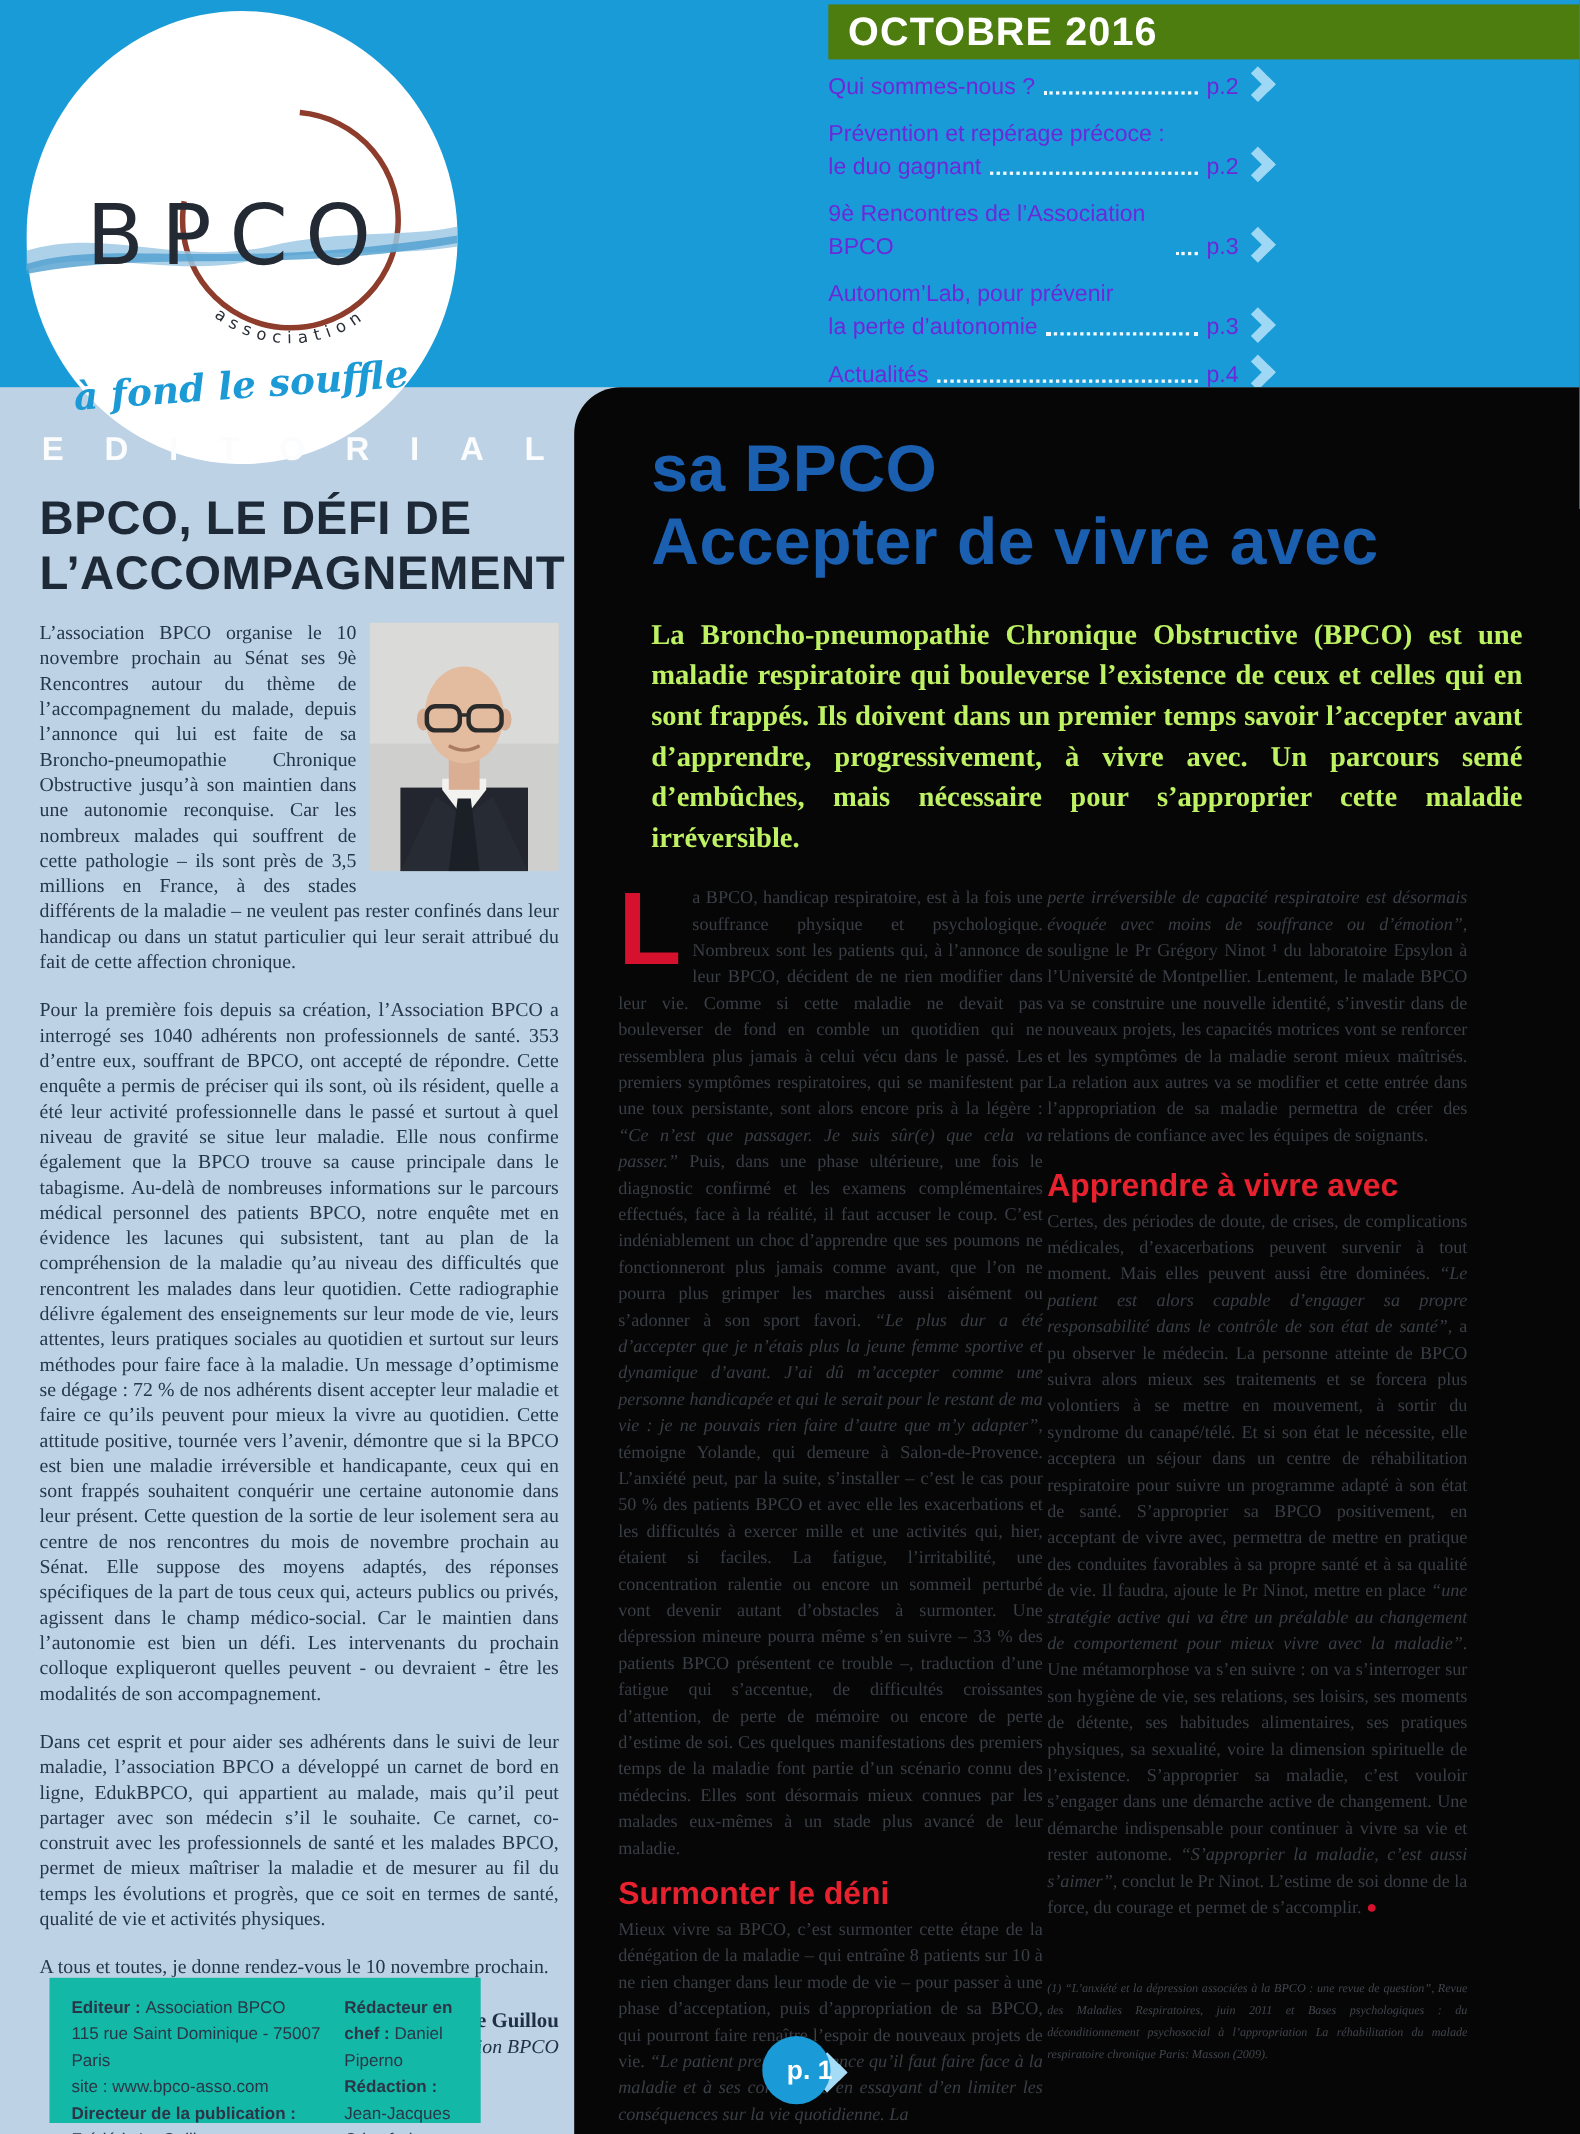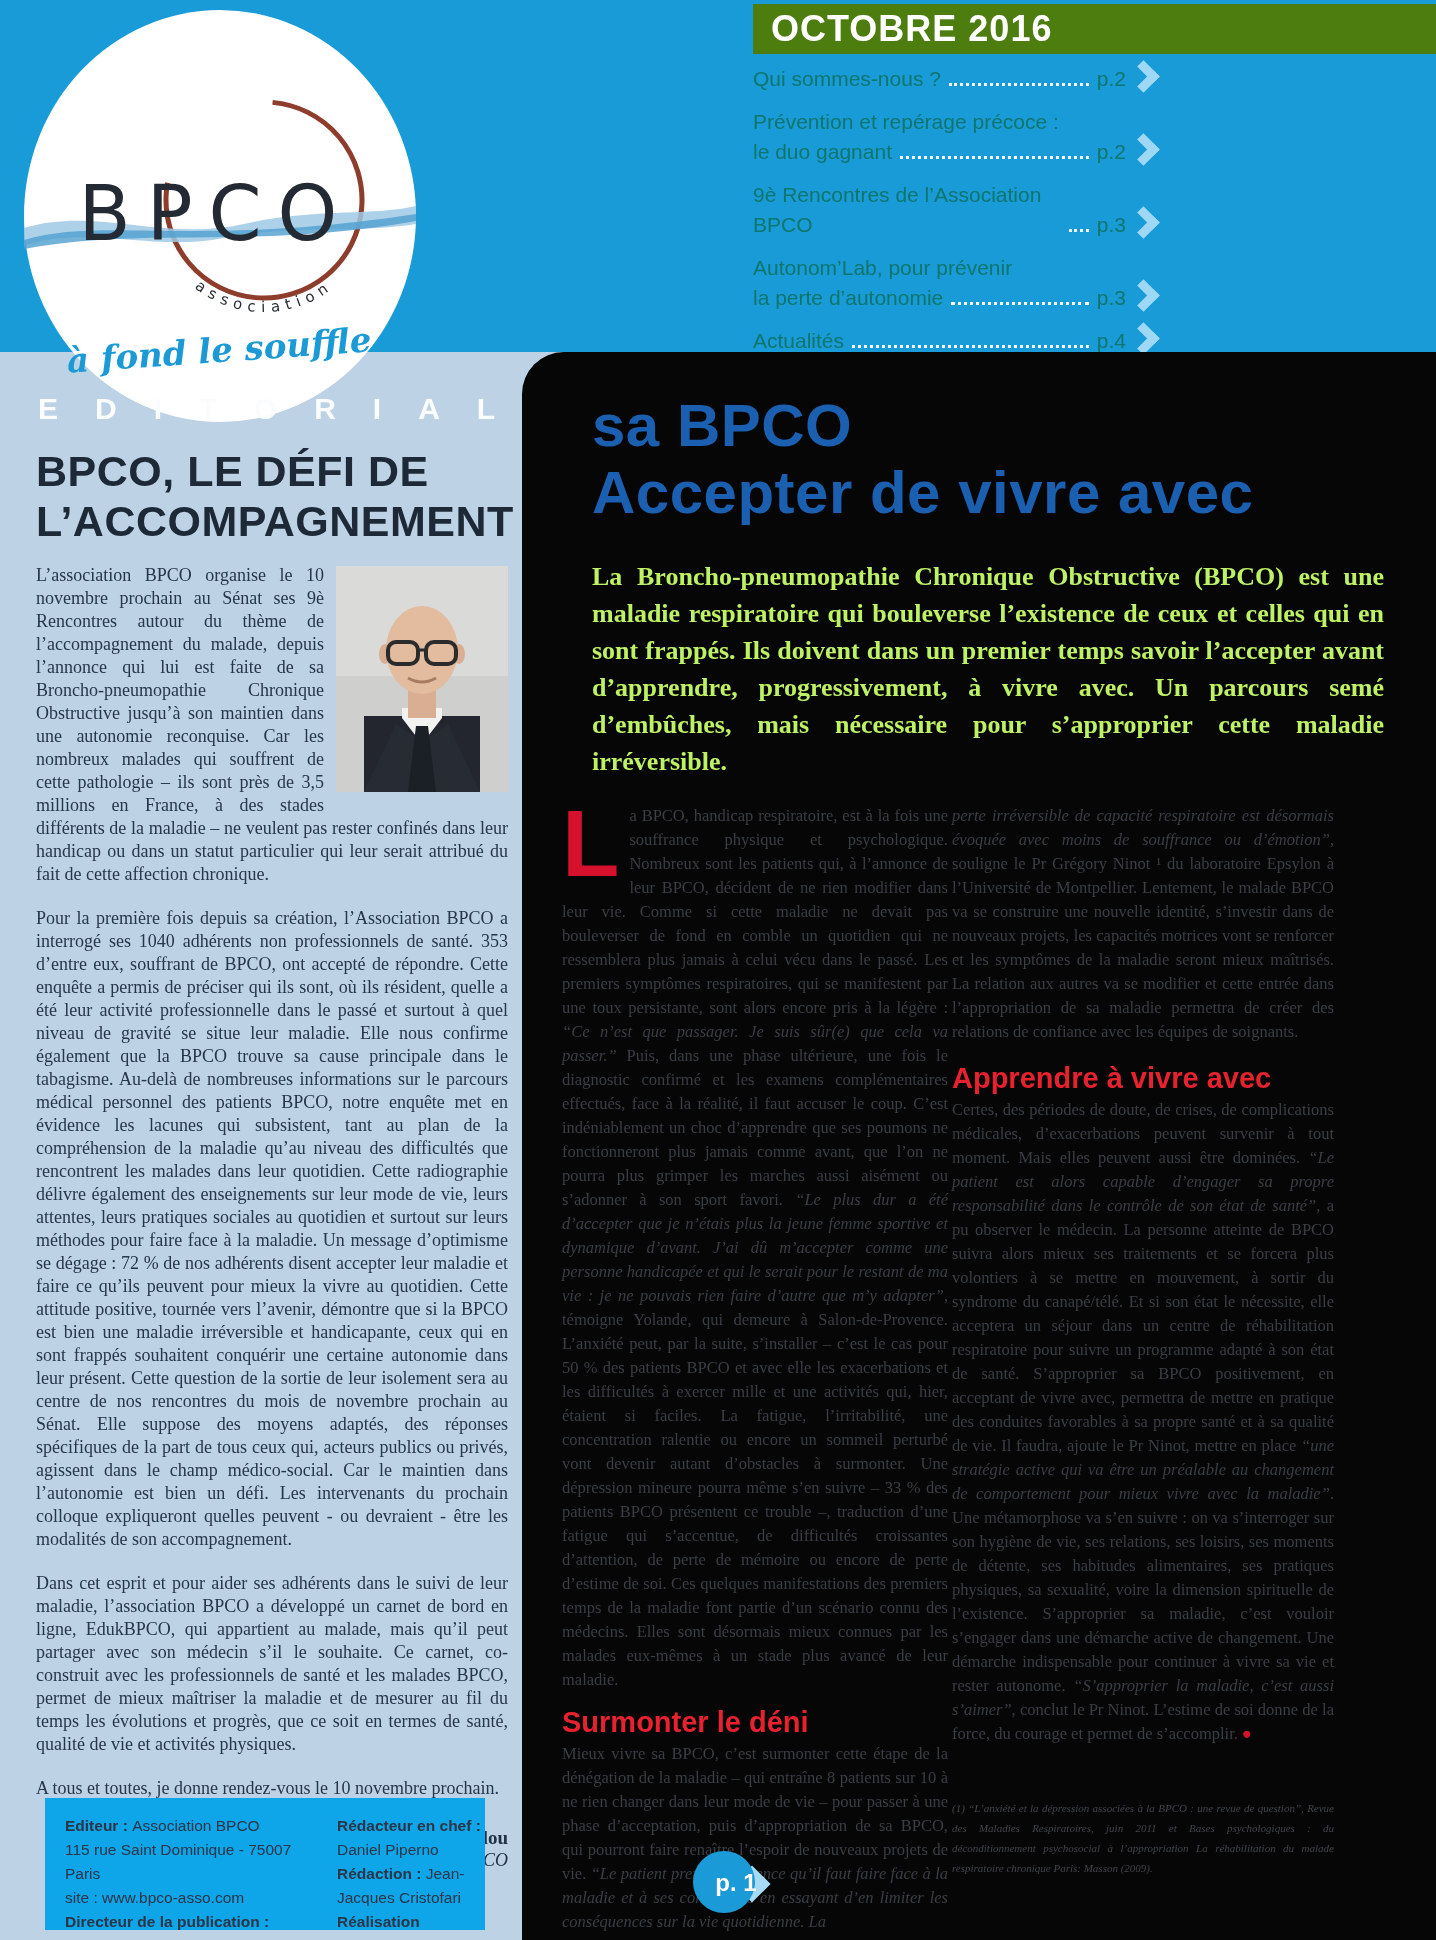--- a/index.html
+++ b/index.html
@@ -3,21 +3,21 @@
 <meta charset="utf-8">
 <style>
   html,body{margin:0;padding:0;background:#444;}
   #page{position:relative;width:1436px;height:1940px;background:#bdd2e4;overflow:hidden;
         font-family:"Liberation Sans",sans-serif;}
   
   .top-band{position:absolute;left:0;top:0;width:1436px;height:352px;background:#189bd7;}
   .issue-banner{position:absolute;left:753px;top:4px;width:683px;height:50px;background:#4d7c0f;
         display:flex;align-items:center;}
   .issue-banner span{color:#fff;font-size:36px;font-weight:bold;letter-spacing:1px;padding-left:18px;}
-  .toc{position:absolute;left:753px;top:64px;width:402px;color:#0f766e;font-size:21px;}
+  .toc{position:absolute;left:753px;top:64px;width:402px;color:#6d28d9;font-size:21px;}
   .toc-item{margin-bottom:13px;cursor:pointer;}
   .toc-pre{line-height:30px;}
   .toc-pre:empty{display:none;}
   .toc-line{display:flex;align-items:flex-end;line-height:30px;}
   .toc-dots{flex:1;border-bottom:3px dotted rgba(255,255,255,.95);margin:0 8px 8px 8px;min-width:20px;}
   .chev{display:inline-block;width:14px;height:14px;border-top:9px solid #9fd8f4;border-right:9px solid #9fd8f4;
         transform:rotate(45deg);margin:0 0 6px 6px;flex:none;}
   
   .logo{position:absolute;left:24px;top:10px;width:392px;height:412px;}
   
@@ -26,23 +26,23 @@
         letter-spacing:37px;white-space:nowrap;overflow:hidden;}
   .ed-title{position:absolute;left:36px;top:94px;color:#1d2937;font-size:43px;line-height:50px;
         font-weight:800;letter-spacing:.5px;}
   .ed-body{position:absolute;left:36px;top:212px;width:472px;color:#25374a;
         font-family:"Liberation Serif",serif;font-size:18px;line-height:23px;text-align:justify;}
   .ed-body p{margin:0 0 21px 0;}
   .portrait{float:right;width:172px;height:226px;margin:2px 0 8px 12px;}
   .sig{margin-top:26px;text-align:right;}
   .sig-name{font-weight:bold;font-size:19px;color:#1f3044;}
   .sig-role{font-style:italic;font-size:18px;color:#1f3044;}
-  .imprint{position:absolute;left:45px;top:1446px;width:440px;height:132px;background:#0ea5e9;
+  .imprint{position:absolute;left:45px;top:1446px;width:392px;height:132px;background:#14b8a6;
         display:flex;padding:16px 0 0 20px;box-sizing:border-box;color:#2a3547;
-        font-size:15.5px;line-height:24px;gap:24px;}
+        font-size:15.5px;line-height:24px;}
   .imp-col1{width:248px;}
   .imp-col2{flex:1;}
   .imprint .b{font-weight:bold;}
   
   .article-panel{position:absolute;left:522px;top:352px;width:914px;height:1588px;background:#060606;
         border-top-left-radius:42px;}
   .headline{position:absolute;left:70px;top:40px;color:#1a5fb0;font-size:60px;line-height:67px;
         font-weight:800;letter-spacing:.5px;}
   .intro{position:absolute;left:70px;top:206px;width:792px;color:#bef264;
         font-family:"Liberation Serif",serif;font-size:26px;line-height:37px;font-weight:bold;text-align:justify;}

